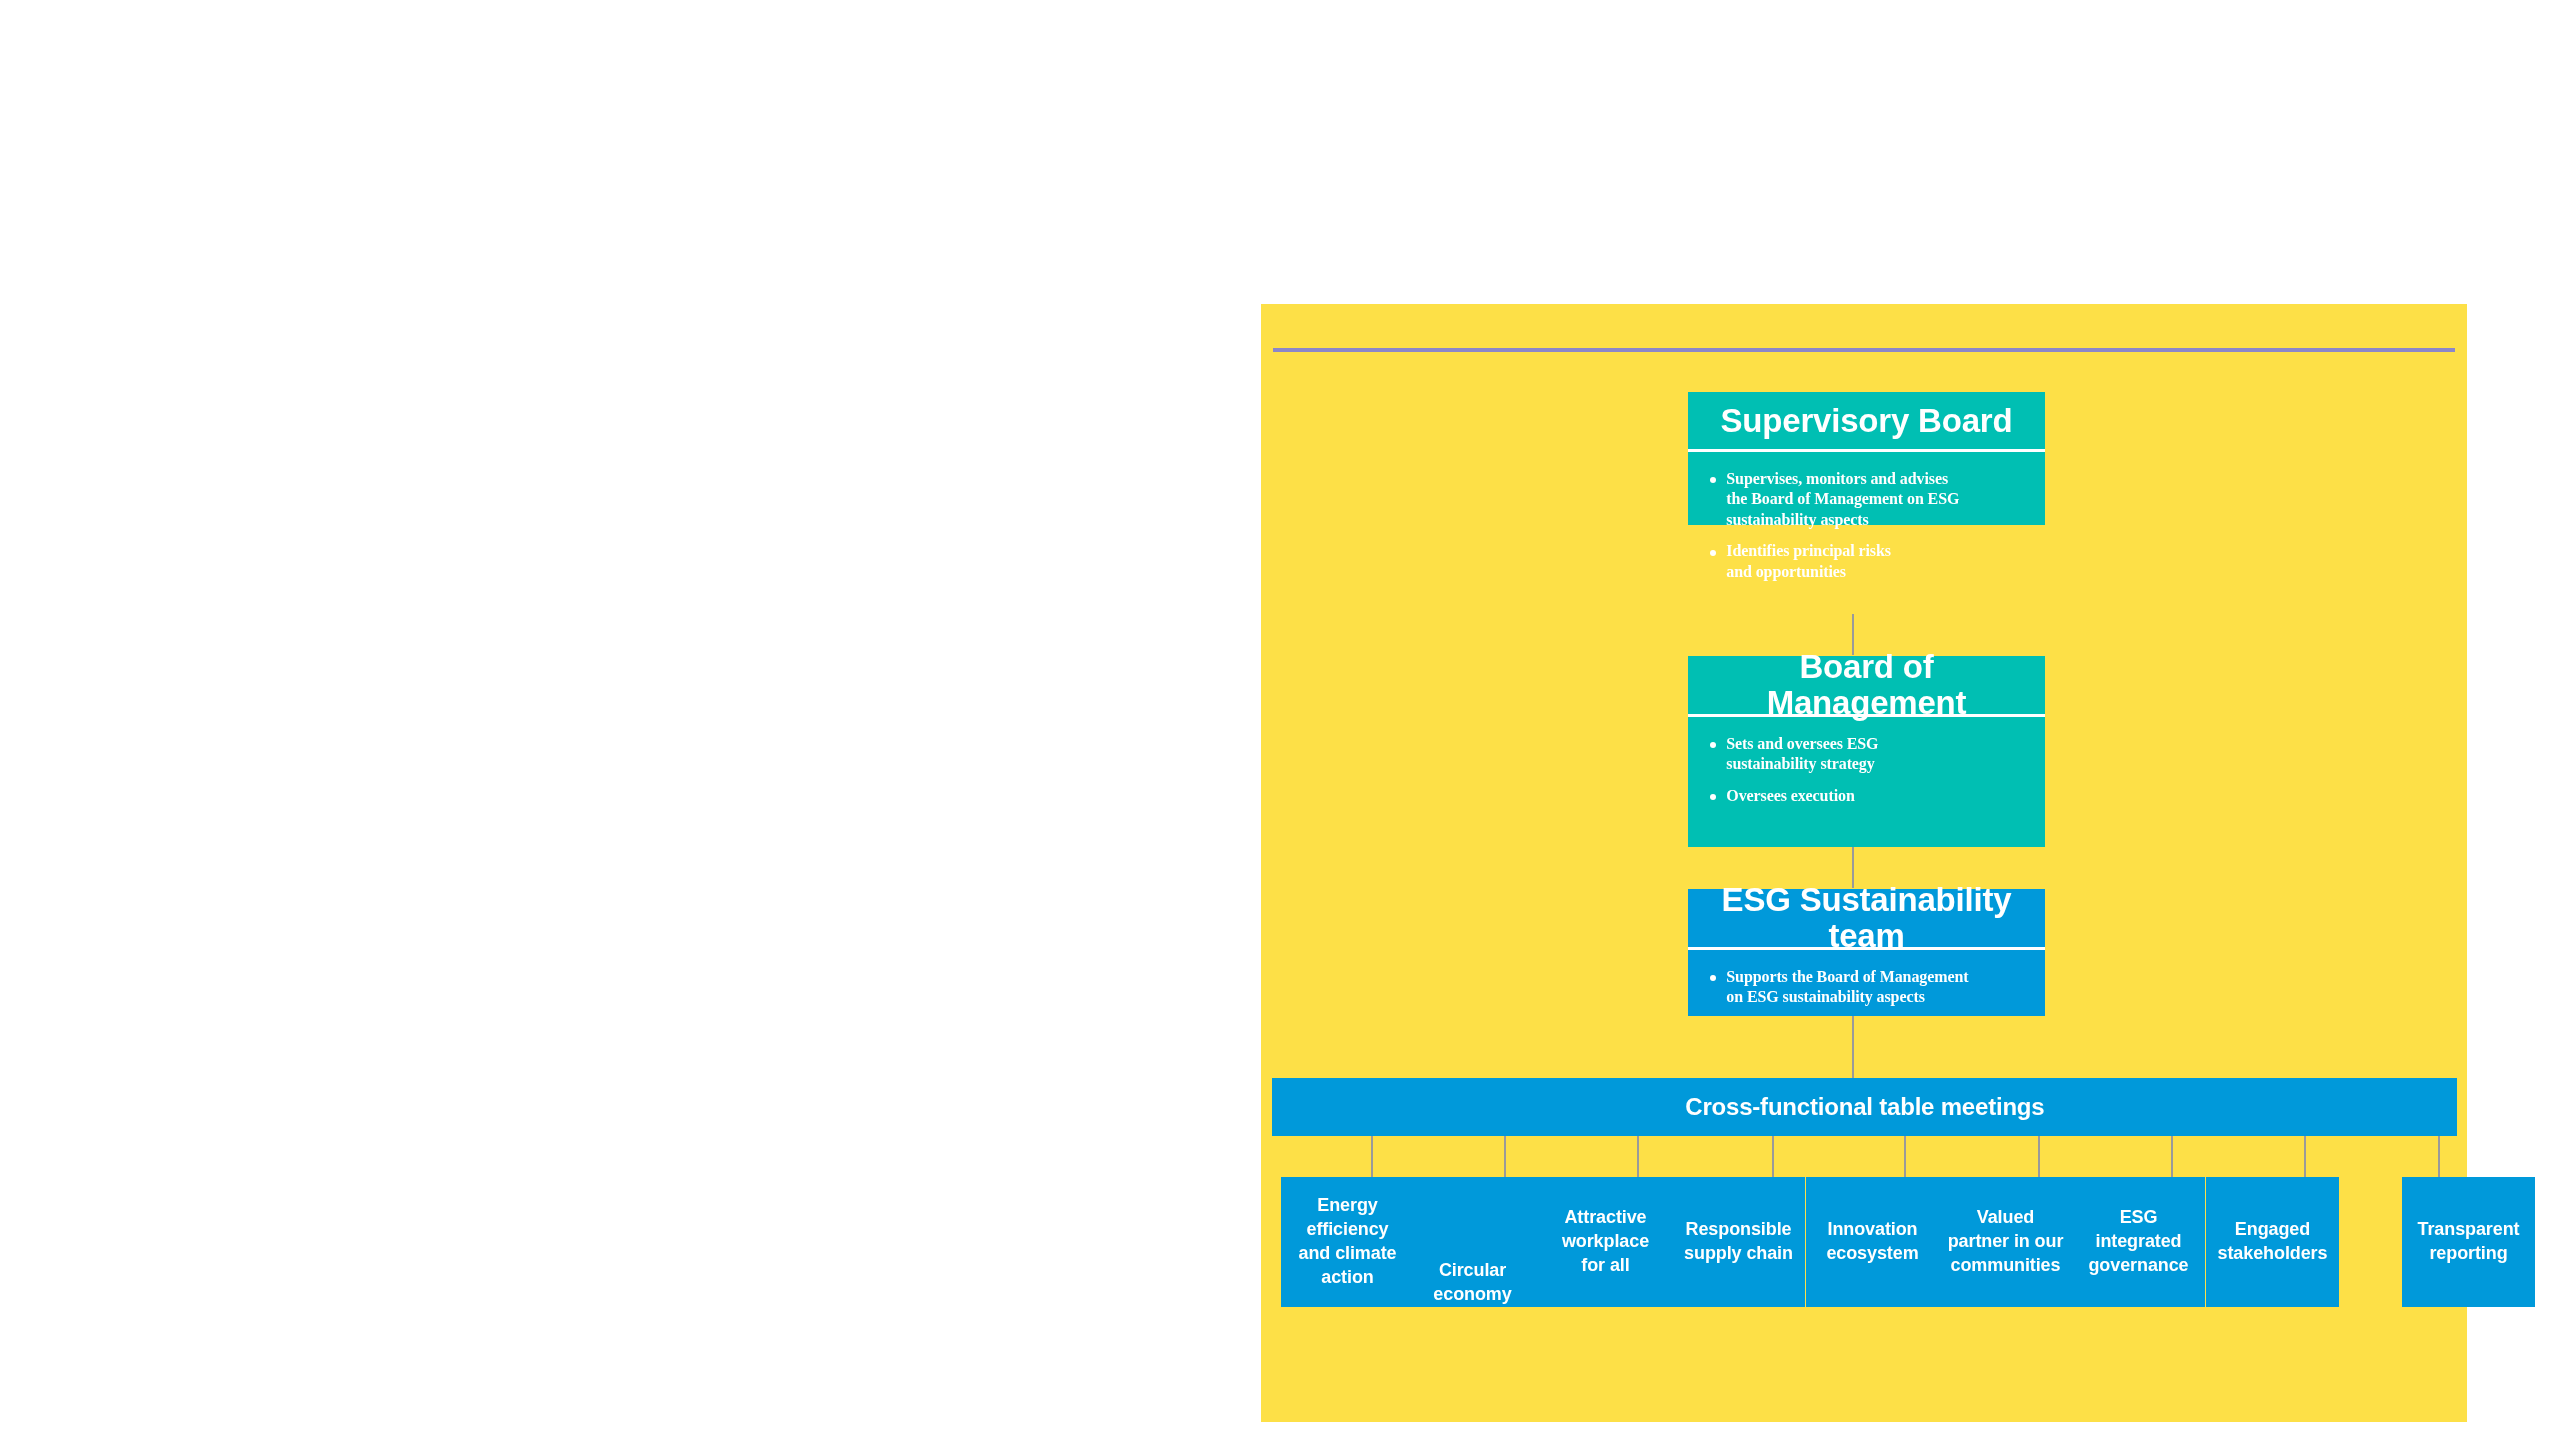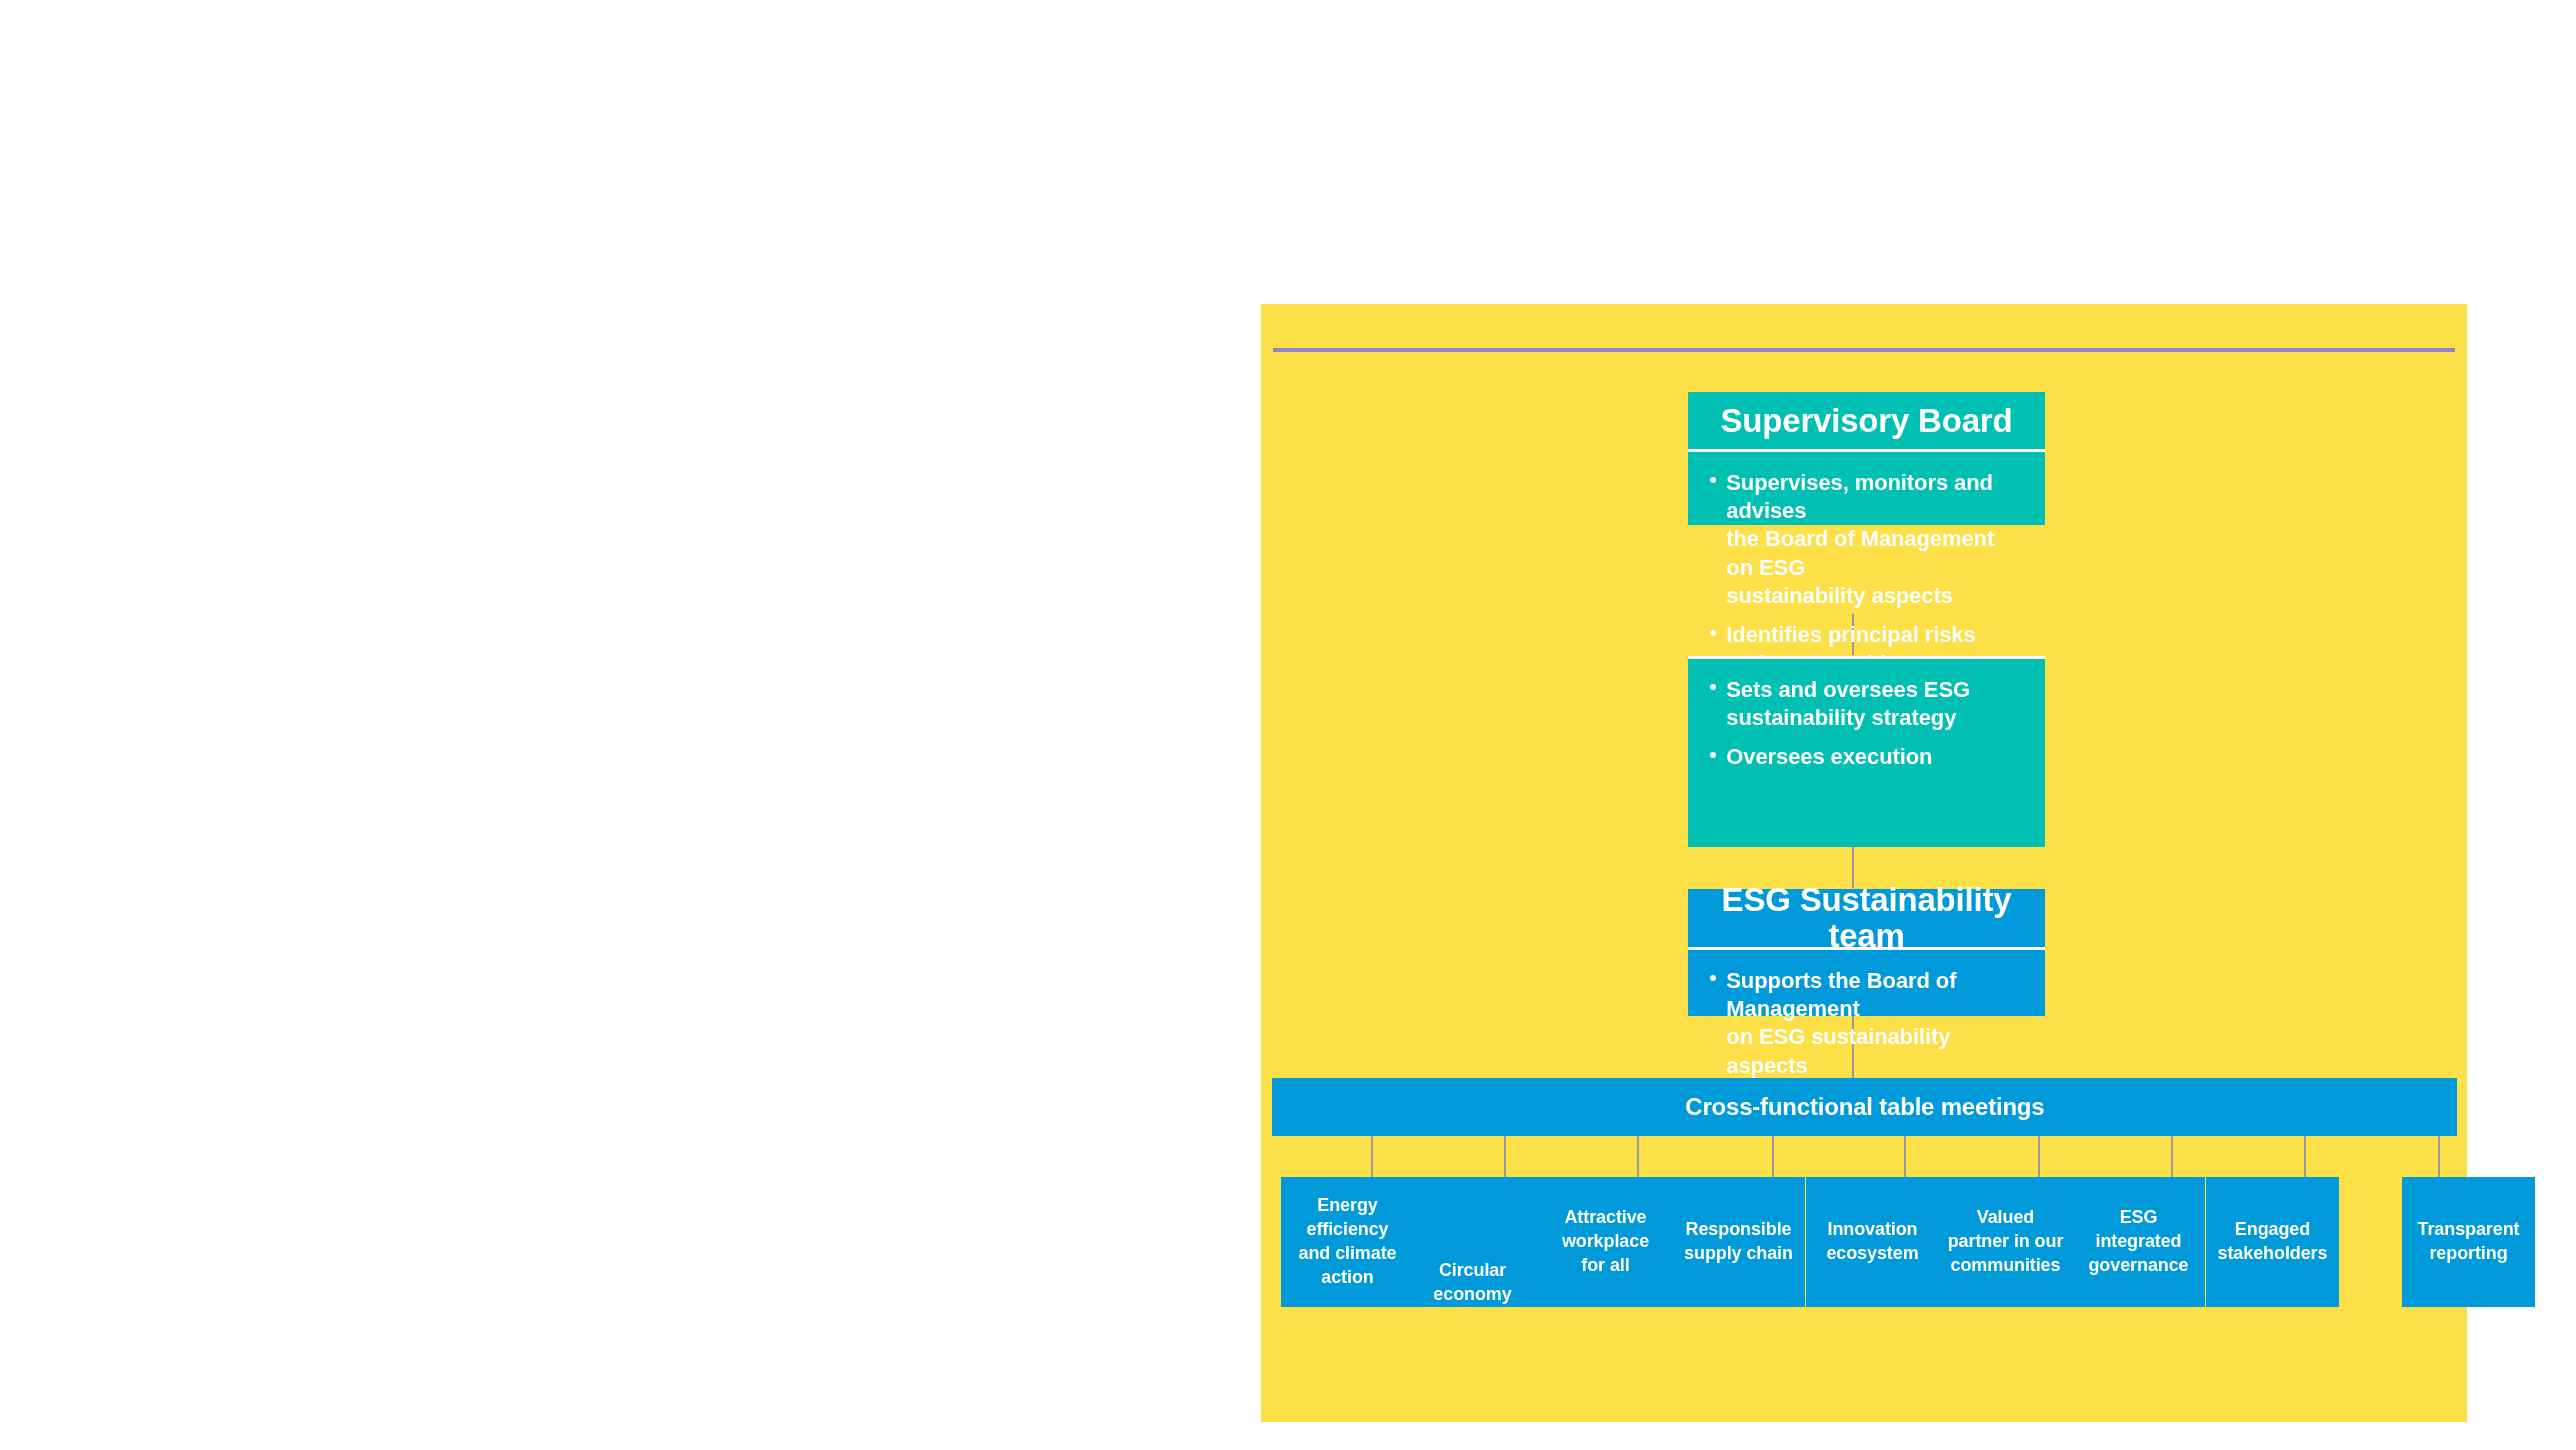--- a/index.html
+++ b/index.html
@@ -73,25 +73,26 @@
 
   ul.bullets {
     list-style: none;
     margin: 0;
     padding: 0;
   }
   ul.bullets > li {
     position: relative;
     padding-left: 20.3px;
     margin-bottom: 10.8px;
-    font-size: 22px;
+    font-size: 16px;
     font-weight: bold;
     line-height: 1.29;
     letter-spacing: -0.1px;
     white-space: pre-line;
+    font-family: Liberation Serif, serif;
   }
   ul.bullets > li:last-child { margin-bottom: 0; }
   ul.bullets > li::before {
     content: "";
     position: absolute;
     left: 3.6px;
     top: 8.4px;
     width: 6px;
     height: 6px;
     border-radius: 50%;
@@ -159,20 +160,21 @@
         <li>Supervises, monitors and advises
 the Board of Management on ESG
 sustainability aspects</li>
         <li>Identifies principal risks
 and opportunities</li>
       </ul>
     </div>
   </div>
 
   <div class="card" style="left:427px; top:352px; width:357px; height:191px;">
+    <div class="card-head" style="height:58px;">Board of Management</div>
     <div class="card-divider"></div>
     <div class="card-body">
       <ul class="bullets">
         <li>Sets and oversees ESG
 sustainability strategy</li>
         <li>Oversees execution</li>
       </ul>
     </div>
   </div>
 

